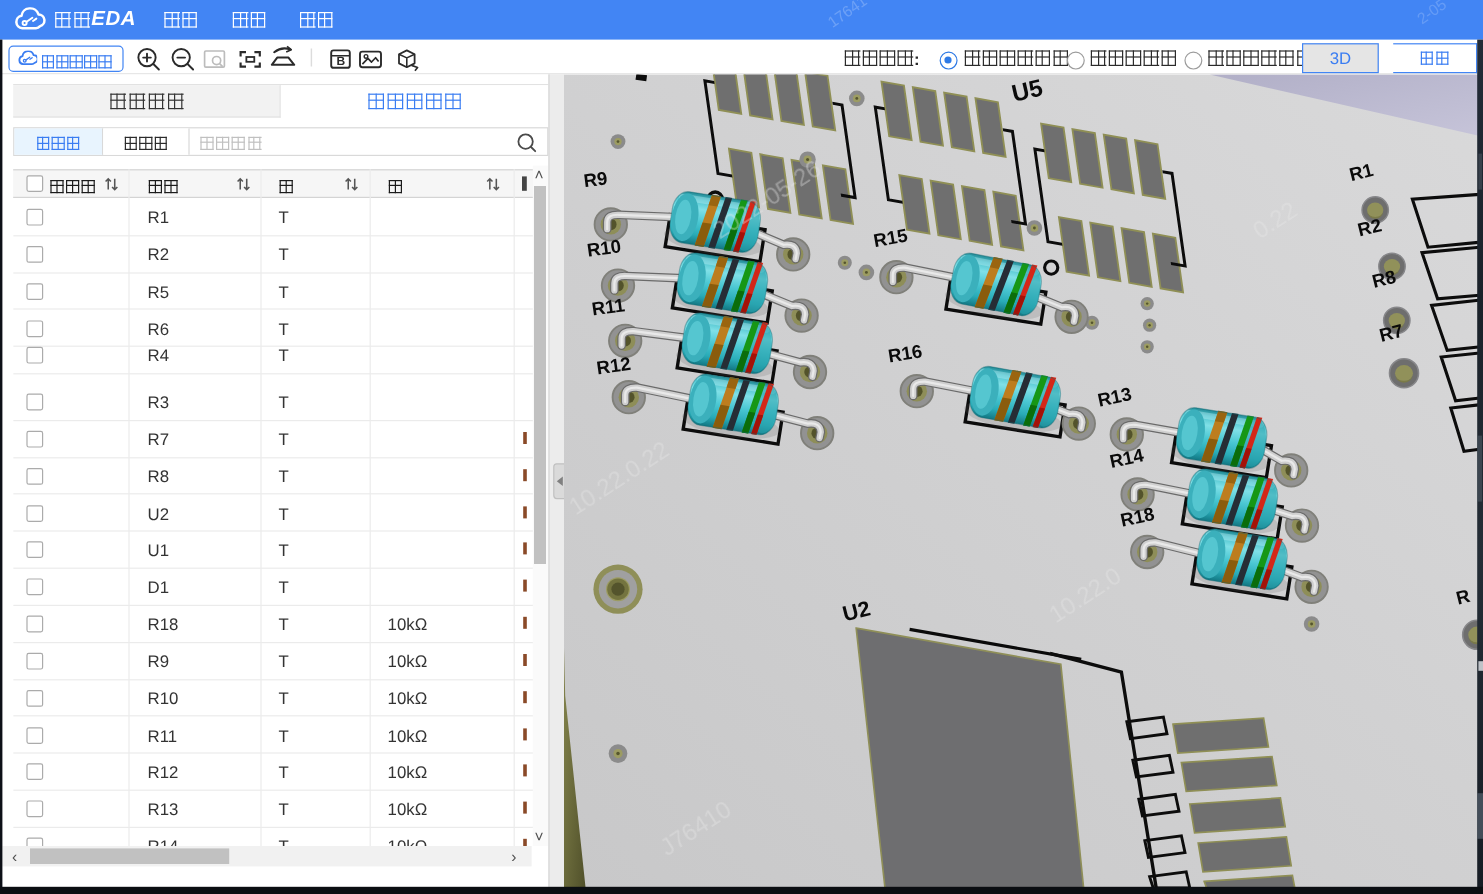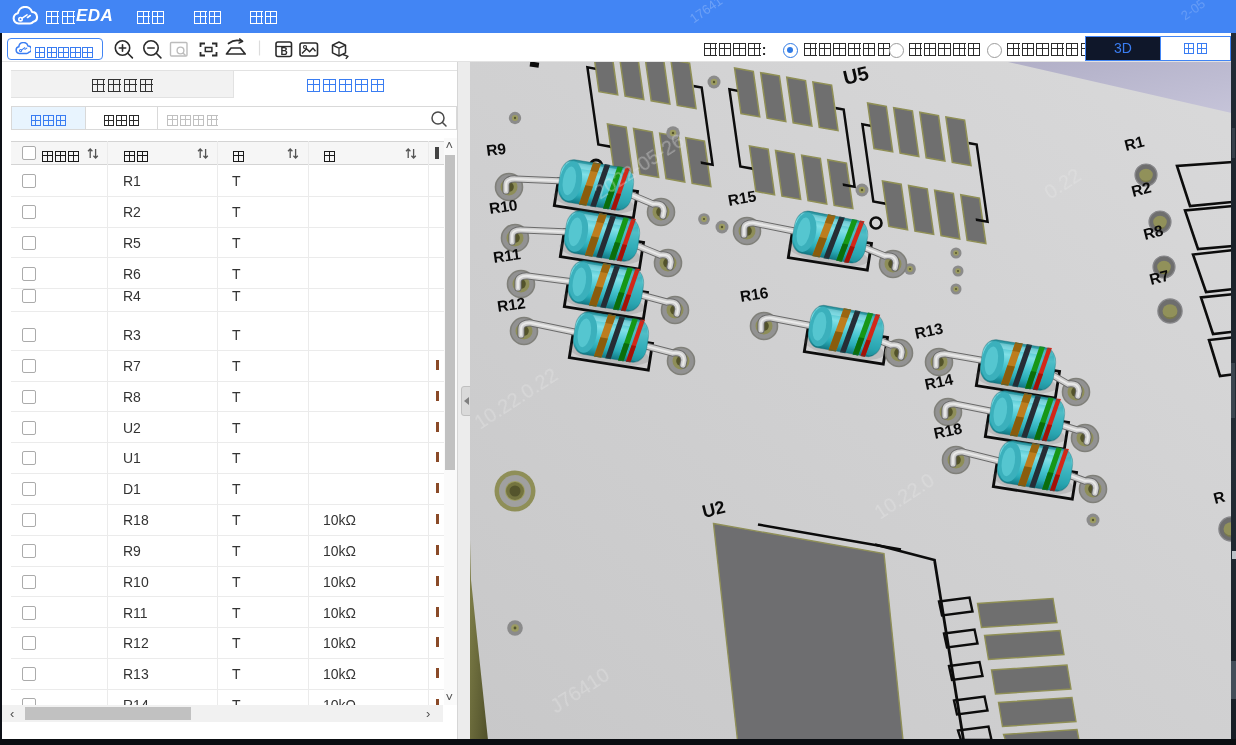--- a/index.html
+++ b/index.html
@@ -135,21 +135,21 @@
         <path d="M343 21.5 l5 1.8 l-2.2 2.6" stroke-width="1.4" fill="none"></path>
       </g>
     </svg>
     <span class="abs" style="left:703px;top:8px"><i class="z s14 dk"></i><i class="z s14 dk"></i><i class="z s14 dk"></i><i class="z s14 dk"></i><b style="font-size:14px;color:#2b2b2b">:</b></span>
     <span class="radio sel abs" style="left:783px"></span>
     <span class="abs" style="left:803px;top:8px"><i class="z s14 dk"></i><i class="z s14 dk"></i><i class="z s14 dk"></i><i class="z s14 dk"></i><i class="z s14 dk"></i><i class="z s14 dk"></i></span>
     <span class="radio abs" style="left:889px"></span>
     <span class="abs" style="left:908px;top:8px"><i class="z s14 dk"></i><i class="z s14 dk"></i><i class="z s14 dk"></i><i class="z s14 dk"></i><i class="z s14 dk"></i></span>
     <span class="radio abs" style="left:987px"></span>
     <span class="abs" style="left:1006px;top:8px"><i class="z s14 dk"></i><i class="z s14 dk"></i><i class="z s14 dk"></i><i class="z s14 dk"></i><i class="z s14 dk"></i><i class="z s14 dk"></i></span>
-    <div class="vbtn" style="left:1085px;width:76px;background:#0f172a;text-align:center;">3D</div>
+    <div class="vbtn" style="left:1085px;width:64px;background:#e5e5e5;text-align:center;">3D</div>
     <div class="vbtn" style="left:1161px;width:70px;background:#fff;border-left:none;"><i class="z bl" style="width:10.5px;height:11px"></i><i class="z bl" style="width:10.5px;height:11px"></i></div>
   </div>
   <div id="panel" class="abs">
     <div class="tabrow">
       <div class="tab1"><i class="z s15"></i><i class="z s15"></i><i class="z s15"></i><i class="z s15"></i></div>
       <div class="tab2"><i class="z s15 bl"></i><i class="z s15 bl"></i><i class="z s15 bl"></i><i class="z s15 bl"></i><i class="z s15 bl"></i></div>
     </div>
     <div class="srow">
       <div class="sb1"><i class="z bl"></i><i class="z bl"></i><i class="z bl"></i></div>
       <div class="sb2"><i class="z dk"></i><i class="z dk"></i><i class="z dk"></i></div>

